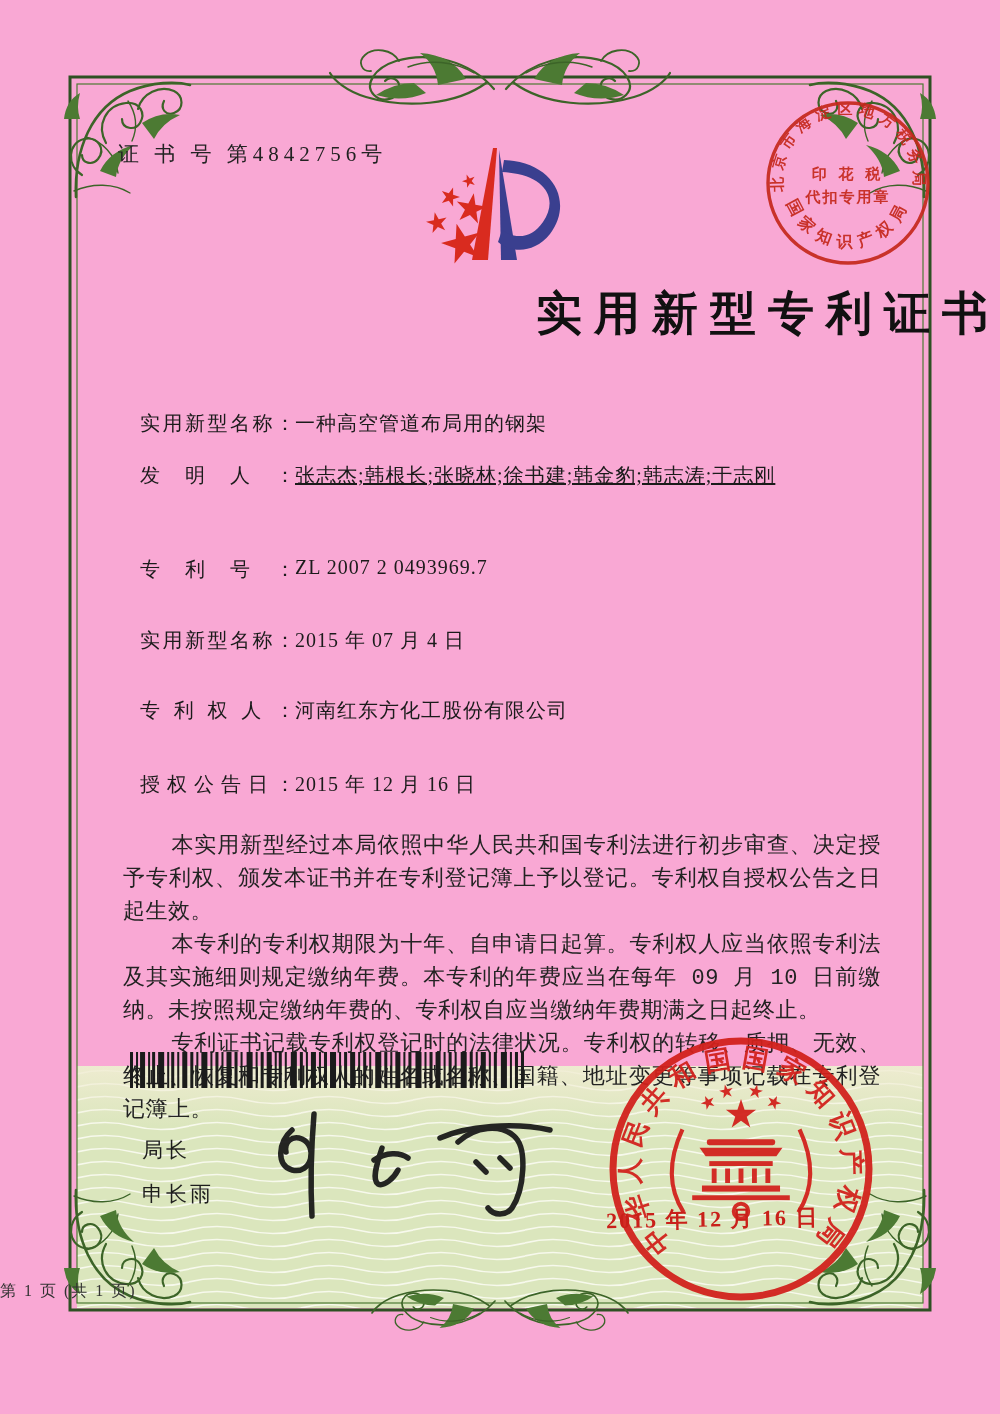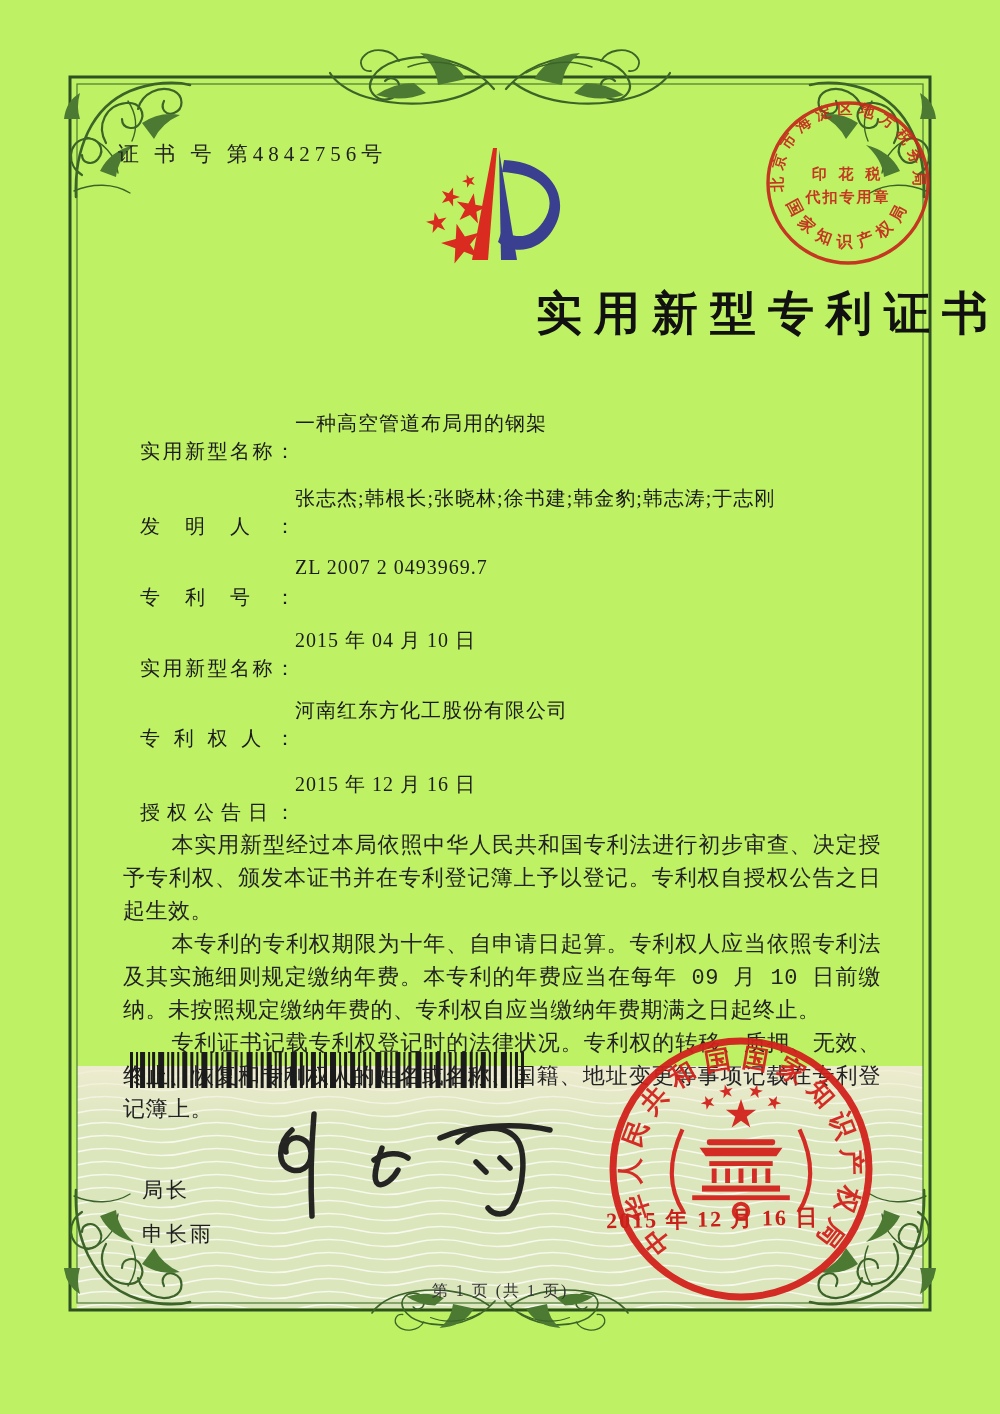--- a/index.html
+++ b/index.html
@@ -1,18 +1,18 @@
 <!DOCTYPE html>
 <html><head>
 <meta charset="utf-8">
 <style>
   html,body{margin:0;padding:0;background:#e8e8e6;}
   .page{
     position:relative;width:1000px;height:1414px;margin:0 auto;
-    background:#bef264;overflow:hidden;
+    background:#f9a8d4;overflow:hidden;
     font-family:"Liberation Serif","DejaVu Serif",serif;
     color:#1c1c1c;
   }
   .abs{position:absolute;}
   
   #border-svg{left:0;top:0;width:1000px;height:1414px;pointer-events:none;}
   
   .cert-no{
     left:118px;top:140px;font-size:21px;letter-spacing:5px;color:#222;
   }
@@ -21,46 +21,46 @@
     left:0;top:283px;width:1000px;text-align:right;
     font-size:46px;font-weight:bold;letter-spacing:12px;color:#111;
   }
   
   #tax-stamp{left:761px;top:96px;width:174px;height:174px;opacity:.92;}
   
   #cn-patent-logo{left:398px;top:142px;width:204px;height:142px;}
   
   .fields{left:140px;top:0;width:740px;height:0;}
   .frow{position:absolute;left:0;width:740px;font-size:20px;white-space:nowrap;color:#1b1b1b;}
-  .flabel{display:inline-block;width:155px;text-align:justify;text-align-last:justify;vertical-align:top;margin-top:28px;}
+  .flabel{display:inline-block;width:155px;text-align:justify;text-align-last:justify;vertical-align:top;}
   .fvalue{letter-spacing:1px;margin-top:44px;}
-  .f1{top:410px;} .f2{top:485px;} .f3{top:556px;} .f4{top:627px;} .f5{top:697px;} .f6{top:771px;}
+  .f1{top:410px;} .f2{top:462px;text-decoration:underline;} .f3{top:556px;} .f4{top:627px;} .f5{top:697px;} .f6{top:771px;}
   
   .body-text{
     left:123px;top:830px;width:758px;font-size:22px;line-height:33px;
     text-align:justify;color:#232323;letter-spacing:.5px;font-family:Liberation Mono, monospace;
   }
   .body-text p{margin:0;text-indent:2.2em;}
   
   #band{left:77px;top:1066px;width:846px;height:242px;}
   
   #barcode{left:130px;top:1052px;width:394px;height:36px;}
   
-  .signer{left:142px;font-size:21px;color:#1d1d1d;letter-spacing:3px;margin-top:40px;}
+  .signer{left:142px;font-size:21px;color:#1d1d1d;letter-spacing:3px;}
   .signer-role{top:1136px;}
   .signer-name{top:1180px;}
   #signature-svg{left:262px;top:1108px;width:310px;height:120px;}
   
   #office-seal{left:600px;top:1028px;width:282px;height:282px;opacity:.94;}
   .seal-date{
     left:606px;top:1204px;width:260px;font-size:22px;letter-spacing:2px;
     color:#c9201a;font-weight:bold;transform:rotate(-1deg);white-space:nowrap;
   }
   
-  .footer-page{left:0;top:1281px;width:1000px;text-align:center;font-size:16px;color:#333;letter-spacing:2px;}
+  .footer-page{left:0;top:1281px;width:1000px;font-size:16px;color:#333;letter-spacing:2px;}
 </style>
 </head>
 <body>
 
 <div class="page">
 
   <svg id="band" class="abs" viewBox="0 0 846 242" preserveAspectRatio="none">
     <defs>
       <pattern id="wv" width="112" height="13" patternUnits="userSpaceOnUse">
         <rect width="112" height="13" fill="#dbe6bd"></rect>
@@ -146,21 +146,21 @@
       <path d="M106,18 C156,20 176,60 152,92 C135,113 112,110 100,100 L104,88 C118,98 134,96 145,80 C161,57 148,32 104,30 Z"></path>
     </g>
   </svg>
 
   <div class="abs title">实用新型专利证书</div>
 
   <div class="abs fields">
     <div class="frow f1"><span class="flabel">实用新型名称：</span><span class="fvalue">一种高空管道布局用的钢架</span></div>
     <div class="frow f2"><span class="flabel">发明人：</span><span class="fvalue">张志杰;韩根长;张晓林;徐书建;韩金豹;韩志涛;于志刚</span></div>
     <div class="frow f3"><span class="flabel">专利号：</span><span class="fvalue">ZL 2007 2 0493969.7</span></div>
-    <div class="frow f4"><span class="flabel">实用新型名称：</span><span class="fvalue">2015 年 04 月 10 日</span></div>
+    <div class="frow f4"><span class="flabel">实用新型名称：</span><span class="fvalue">2015 年 07 月 4 日</span></div>
     <div class="frow f5"><span class="flabel">专利权人：</span><span class="fvalue">河南红东方化工股份有限公司</span></div>
     <div class="frow f6"><span class="flabel">授权公告日：</span><span class="fvalue">2015 年 12 月 16 日</span></div>
   </div>
 
   <div class="abs body-text">
     <p>本实用新型经过本局依照中华人民共和国专利法进行初步审查、决定授予专利权、颁发本证书并在专利登记簿上予以登记。专利权自授权公告之日起生效。</p>
     <p>本专利的专利权期限为十年、自申请日起算。专利权人应当依照专利法及其实施细则规定缴纳年费。本专利的年费应当在每年 09 月 10 日前缴纳。未按照规定缴纳年费的、专利权自应当缴纳年费期满之日起终止。</p>
     <p>专利证书记载专利权登记时的法律状况。专利权的转移、质押、无效、终止、恢复和专利权人的姓名或名称、国籍、地址变更等事项记载在专利登记簿上。</p>
   </div>
 

